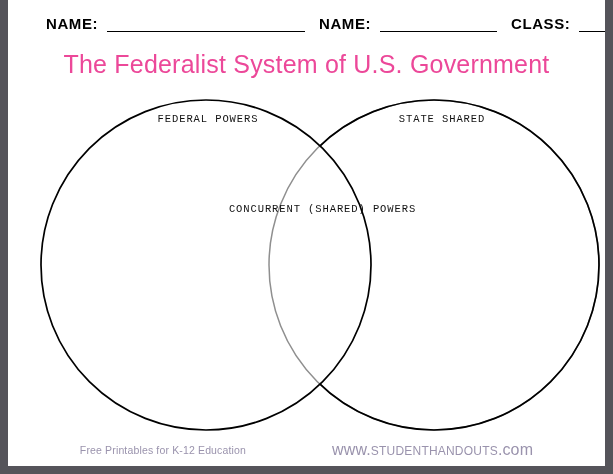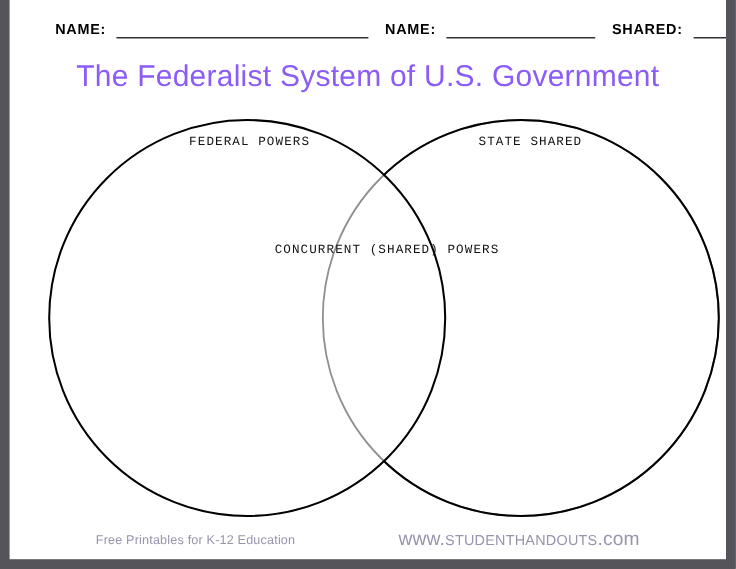--- a/index.html
+++ b/index.html
@@ -45,21 +45,21 @@
     height: 24px;
     display: flex;
     align-items: flex-end;
     padding-left: 38px;
     box-sizing: border-box;
     white-space: nowrap;
   }
   .field-label {
     font-family: "Liberation Sans", sans-serif;
     font-weight: bold;
-    font-size: 12px;
+    font-size: 15px;
     letter-spacing: 0.6px;
     color: #000000;
     line-height: 14px;
     padding-bottom: 1px;
   }
   .field-rule {
     border-bottom: 1.6px solid #000000;
     height: 13px;
     margin-left: 9px;
     margin-right: 14px;
@@ -72,21 +72,21 @@
   .worksheet-title {
     position: absolute;
     left: 0;
     top: 50px;
     width: 597px;
     text-align: center;
     font-family: "Liberation Sans", sans-serif;
     font-weight: 300;
     font-size: 25px;
     letter-spacing: 0.2px;
-    color: #8b5cf6;
+    color: #ec4899;
     white-space: nowrap;
   }
 
   
   .venn-wrap {
     position: absolute;
     left: 16px;
     top: 0;
     width: 597px;
     height: 373px;
@@ -157,21 +157,21 @@
 <body>
 
 <div class="scan-frame">
   <div class="page">
 
     <div class="header-row">
       <span class="field-label">NAME:</span>
       <span class="field-rule rule-name"></span>
       <span class="field-label">NAME:</span>
       <span class="field-rule rule-date"></span>
-      <span class="field-label">SHARED:</span>
+      <span class="field-label">CLASS:</span>
       <span class="field-rule rule-class"></span>
     </div>
 
     <div class="worksheet-title">The Federalist System of U.S. Government</div>
 
     <div class="venn-wrap">
       <svg class="venn-svg" width="597" height="466" viewBox="0 0 597 466">
 
         <circle cx="410" cy="265" r="165" fill="none" stroke="#8f8f8f" stroke-width="1.5"></circle>
 

